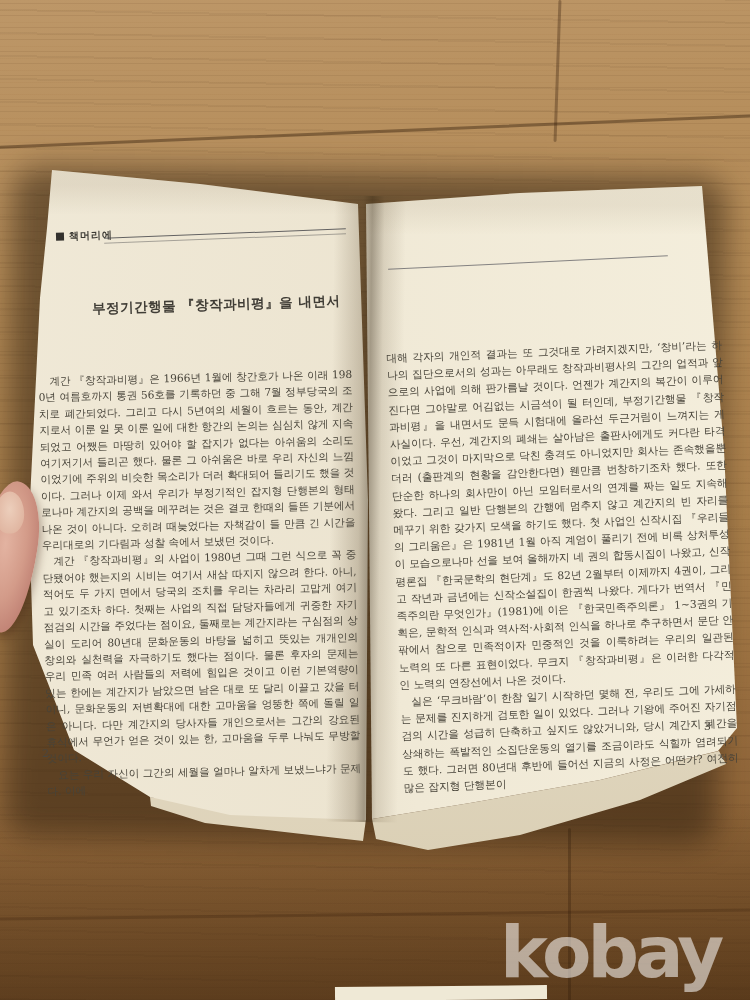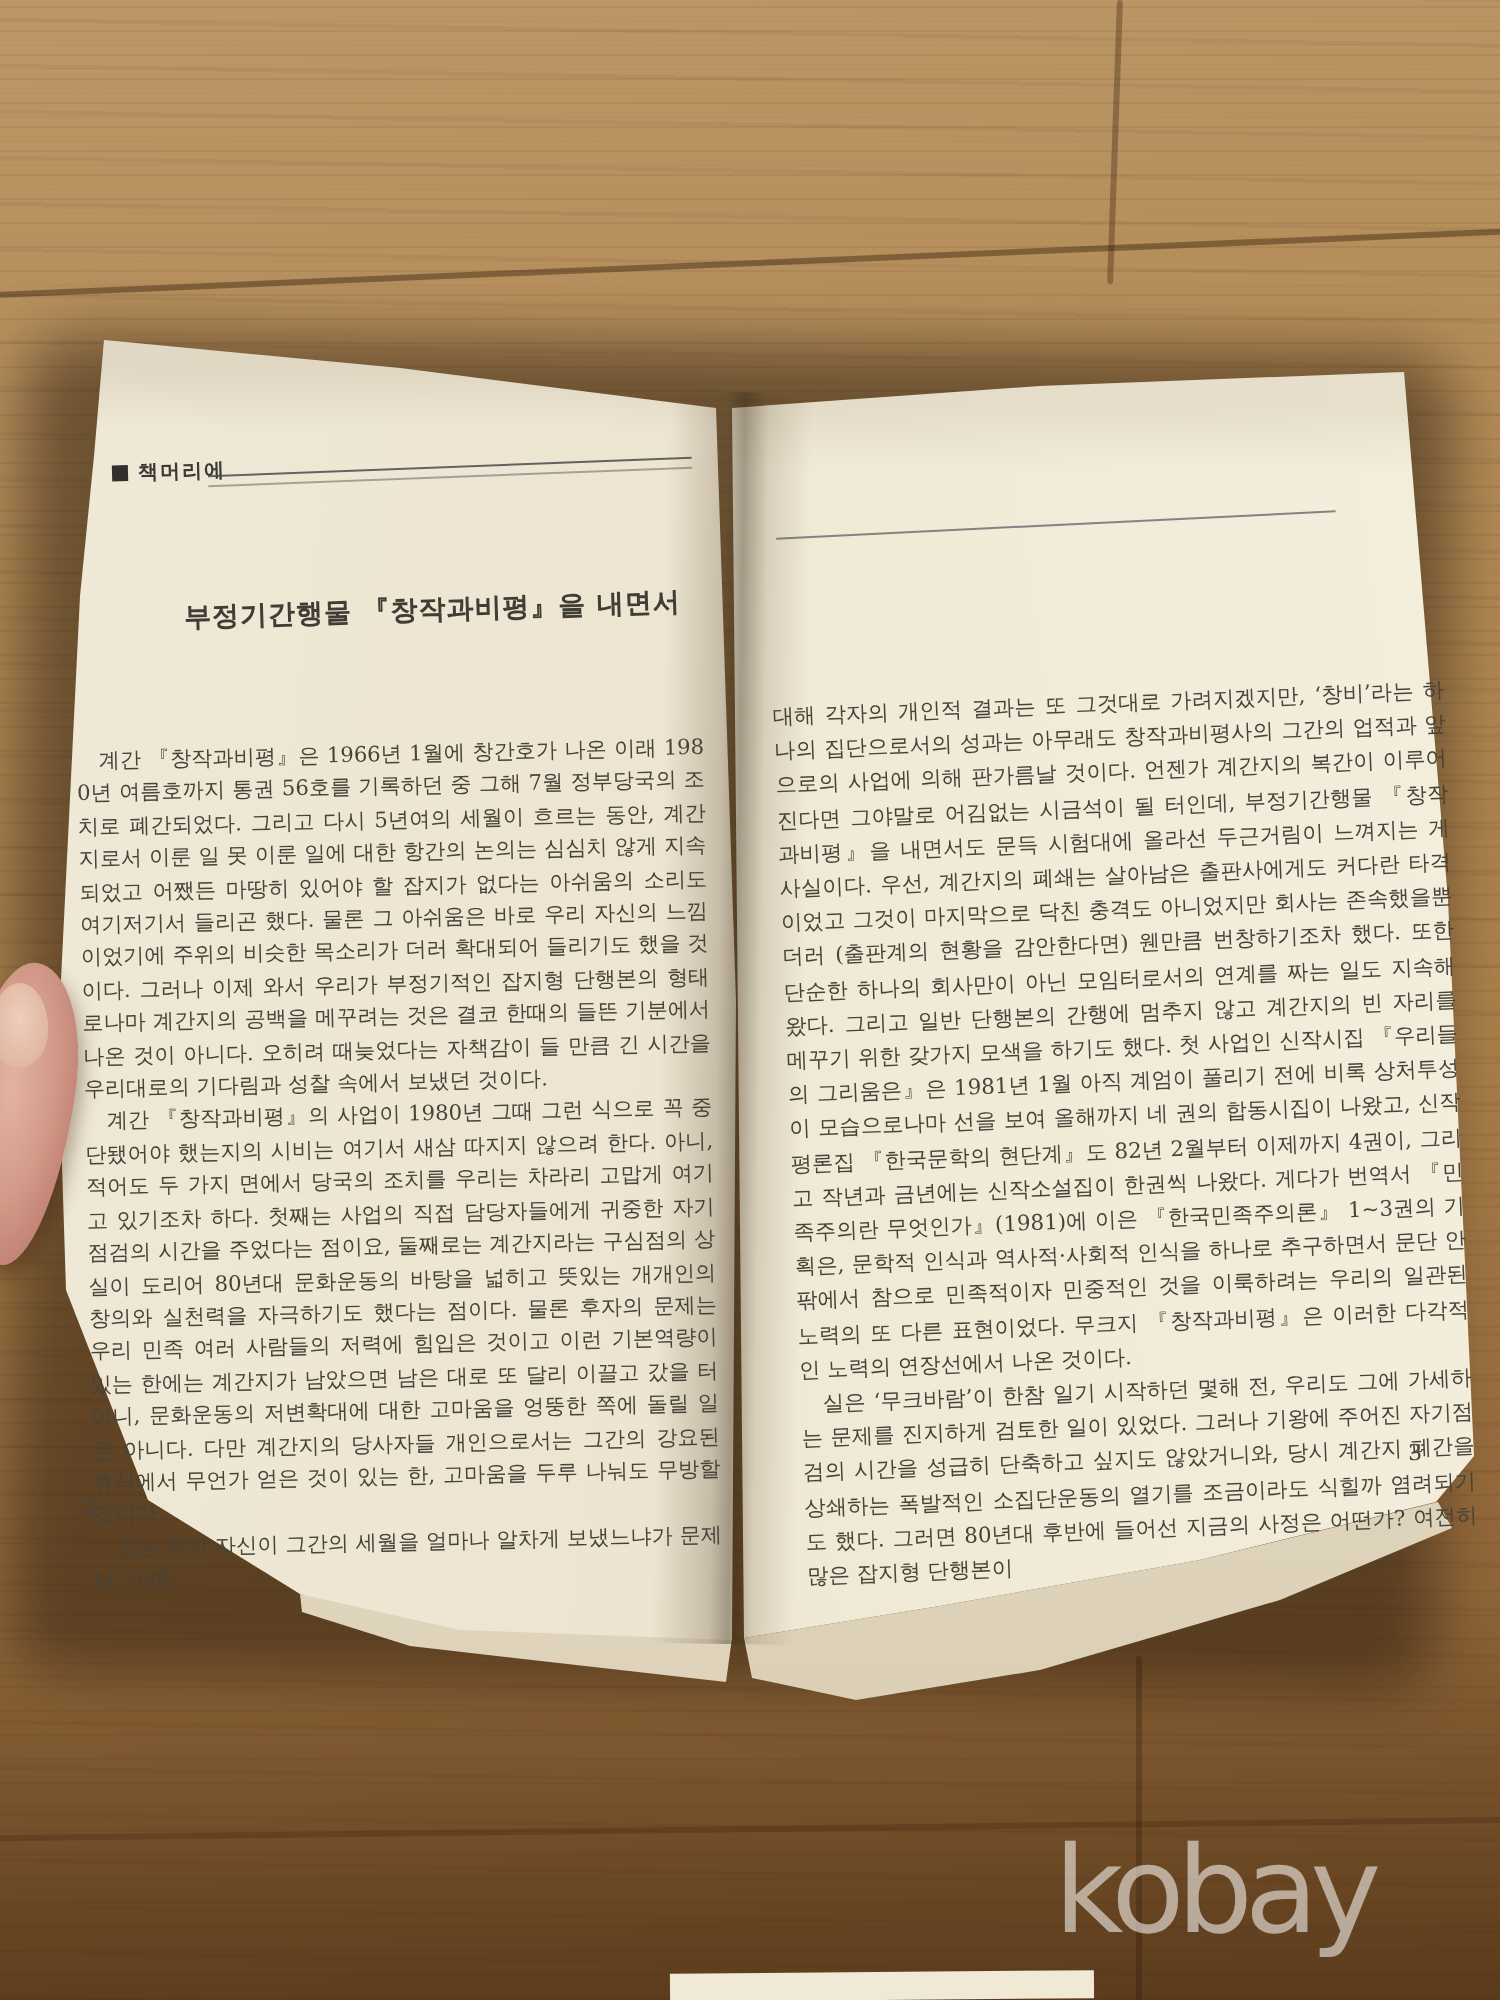--- a/index.html
+++ b/index.html
@@ -67,22 +67,22 @@
   
   #finger{left:-16px;top:481px;width:52px;height:152px;transform:rotate(8deg);
     background:radial-gradient(ellipse at 38% 42%,#e3b3a1 0%,#d39b89 45%,#c28476 74%,#aa6b5f 100%);
     border-radius:46% 54% 48% 52% / 38% 40% 60% 62%;
     box-shadow:3px 5px 9px rgba(60,30,15,0.35);}
   #fingernail{left:5px;top:11px;width:29px;height:42px;transform:rotate(-7deg);
     background:radial-gradient(ellipse at 50% 42%,#eed2bf 0%,#e0b5a0 80%);
     border-radius:50% 50% 46% 46% / 56% 56% 44% 44%;opacity:.92;}
 
   
-  #watermark{left:527px;top:916px;font-family:"DejaVu Sans",sans-serif;font-weight:normal;
-    font-size:60px;letter-spacing:-4px;color:rgba(255,255,255,0.55);line-height:1;}
+  #watermark{left:500px;top:916px;font-family:"DejaVu Sans",sans-serif;font-weight:bold;
+    font-size:72px;letter-spacing:-4px;color:rgba(255,255,255,0.55);line-height:1;}
 </style>
 </head>
 <body>
 
 <div id="wood" class="abs"></div>
 <div id="seam-top" class="abs seam"></div>
 <div id="seam-top-right" class="abs seam"></div>
 <div id="seam-bottom-v" class="abs seam"></div>
 <div id="seam-bottom-h" class="abs seam"></div>
 <div id="bottom-shade" class="abs"></div>

